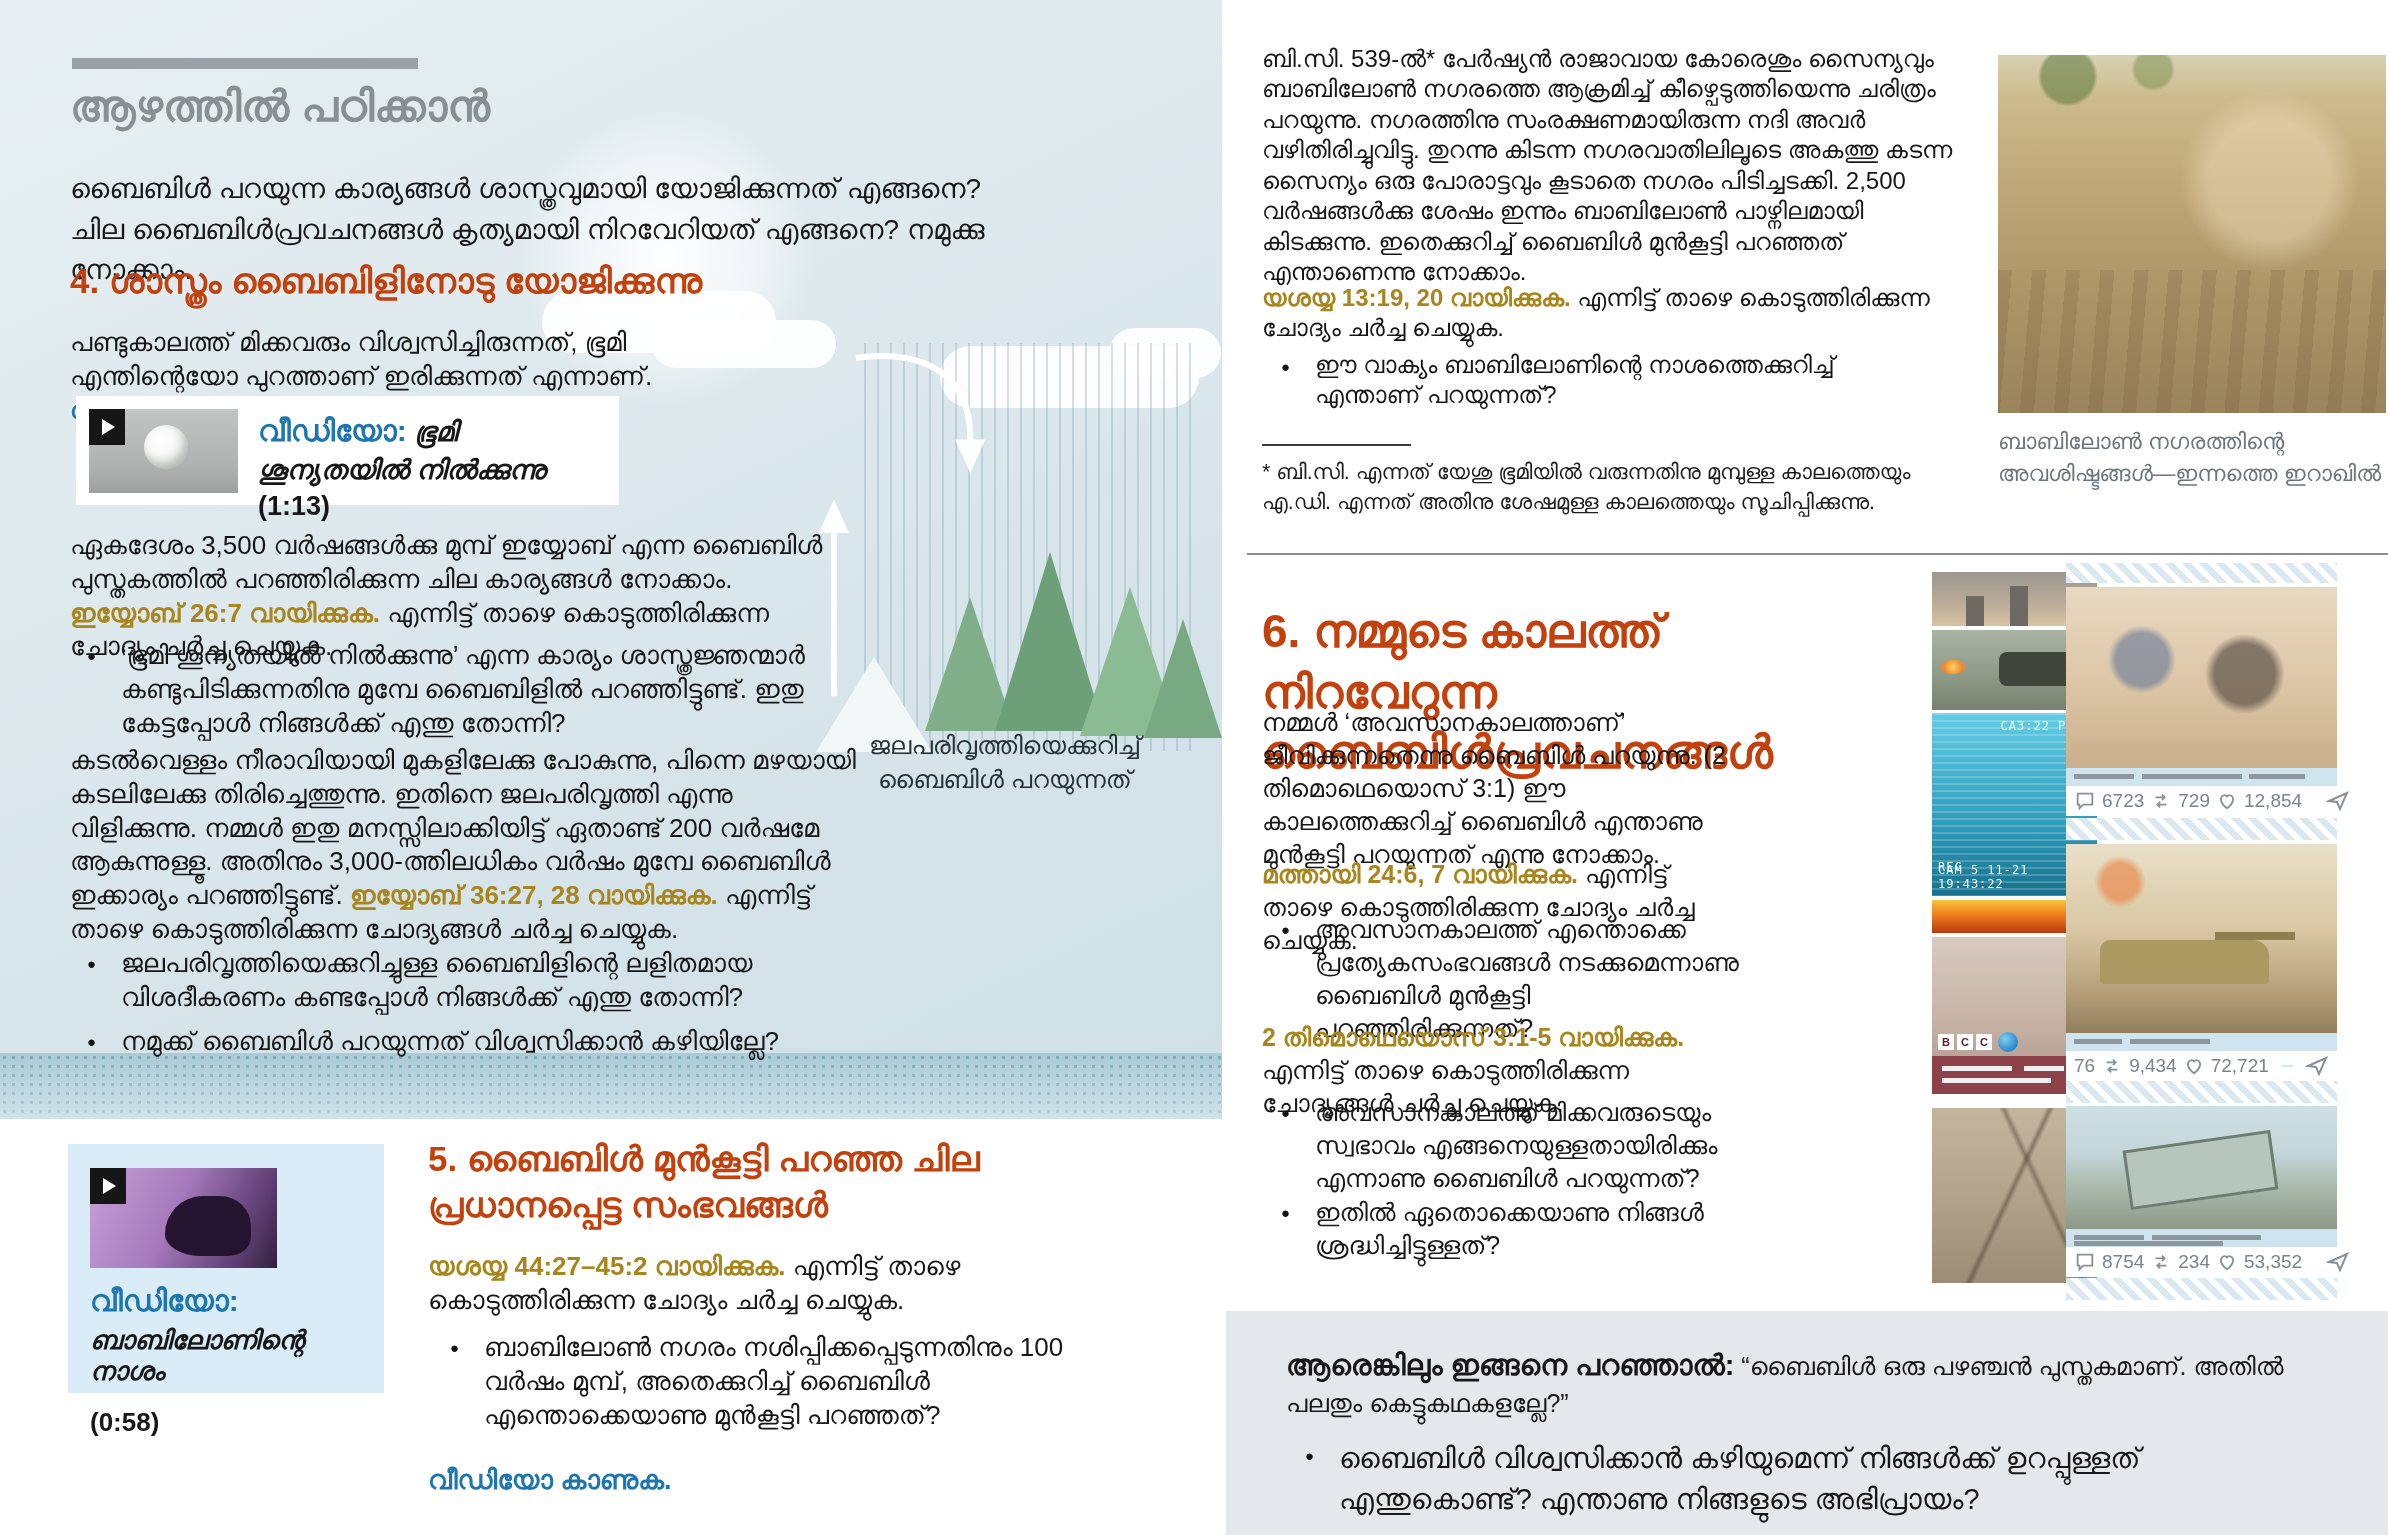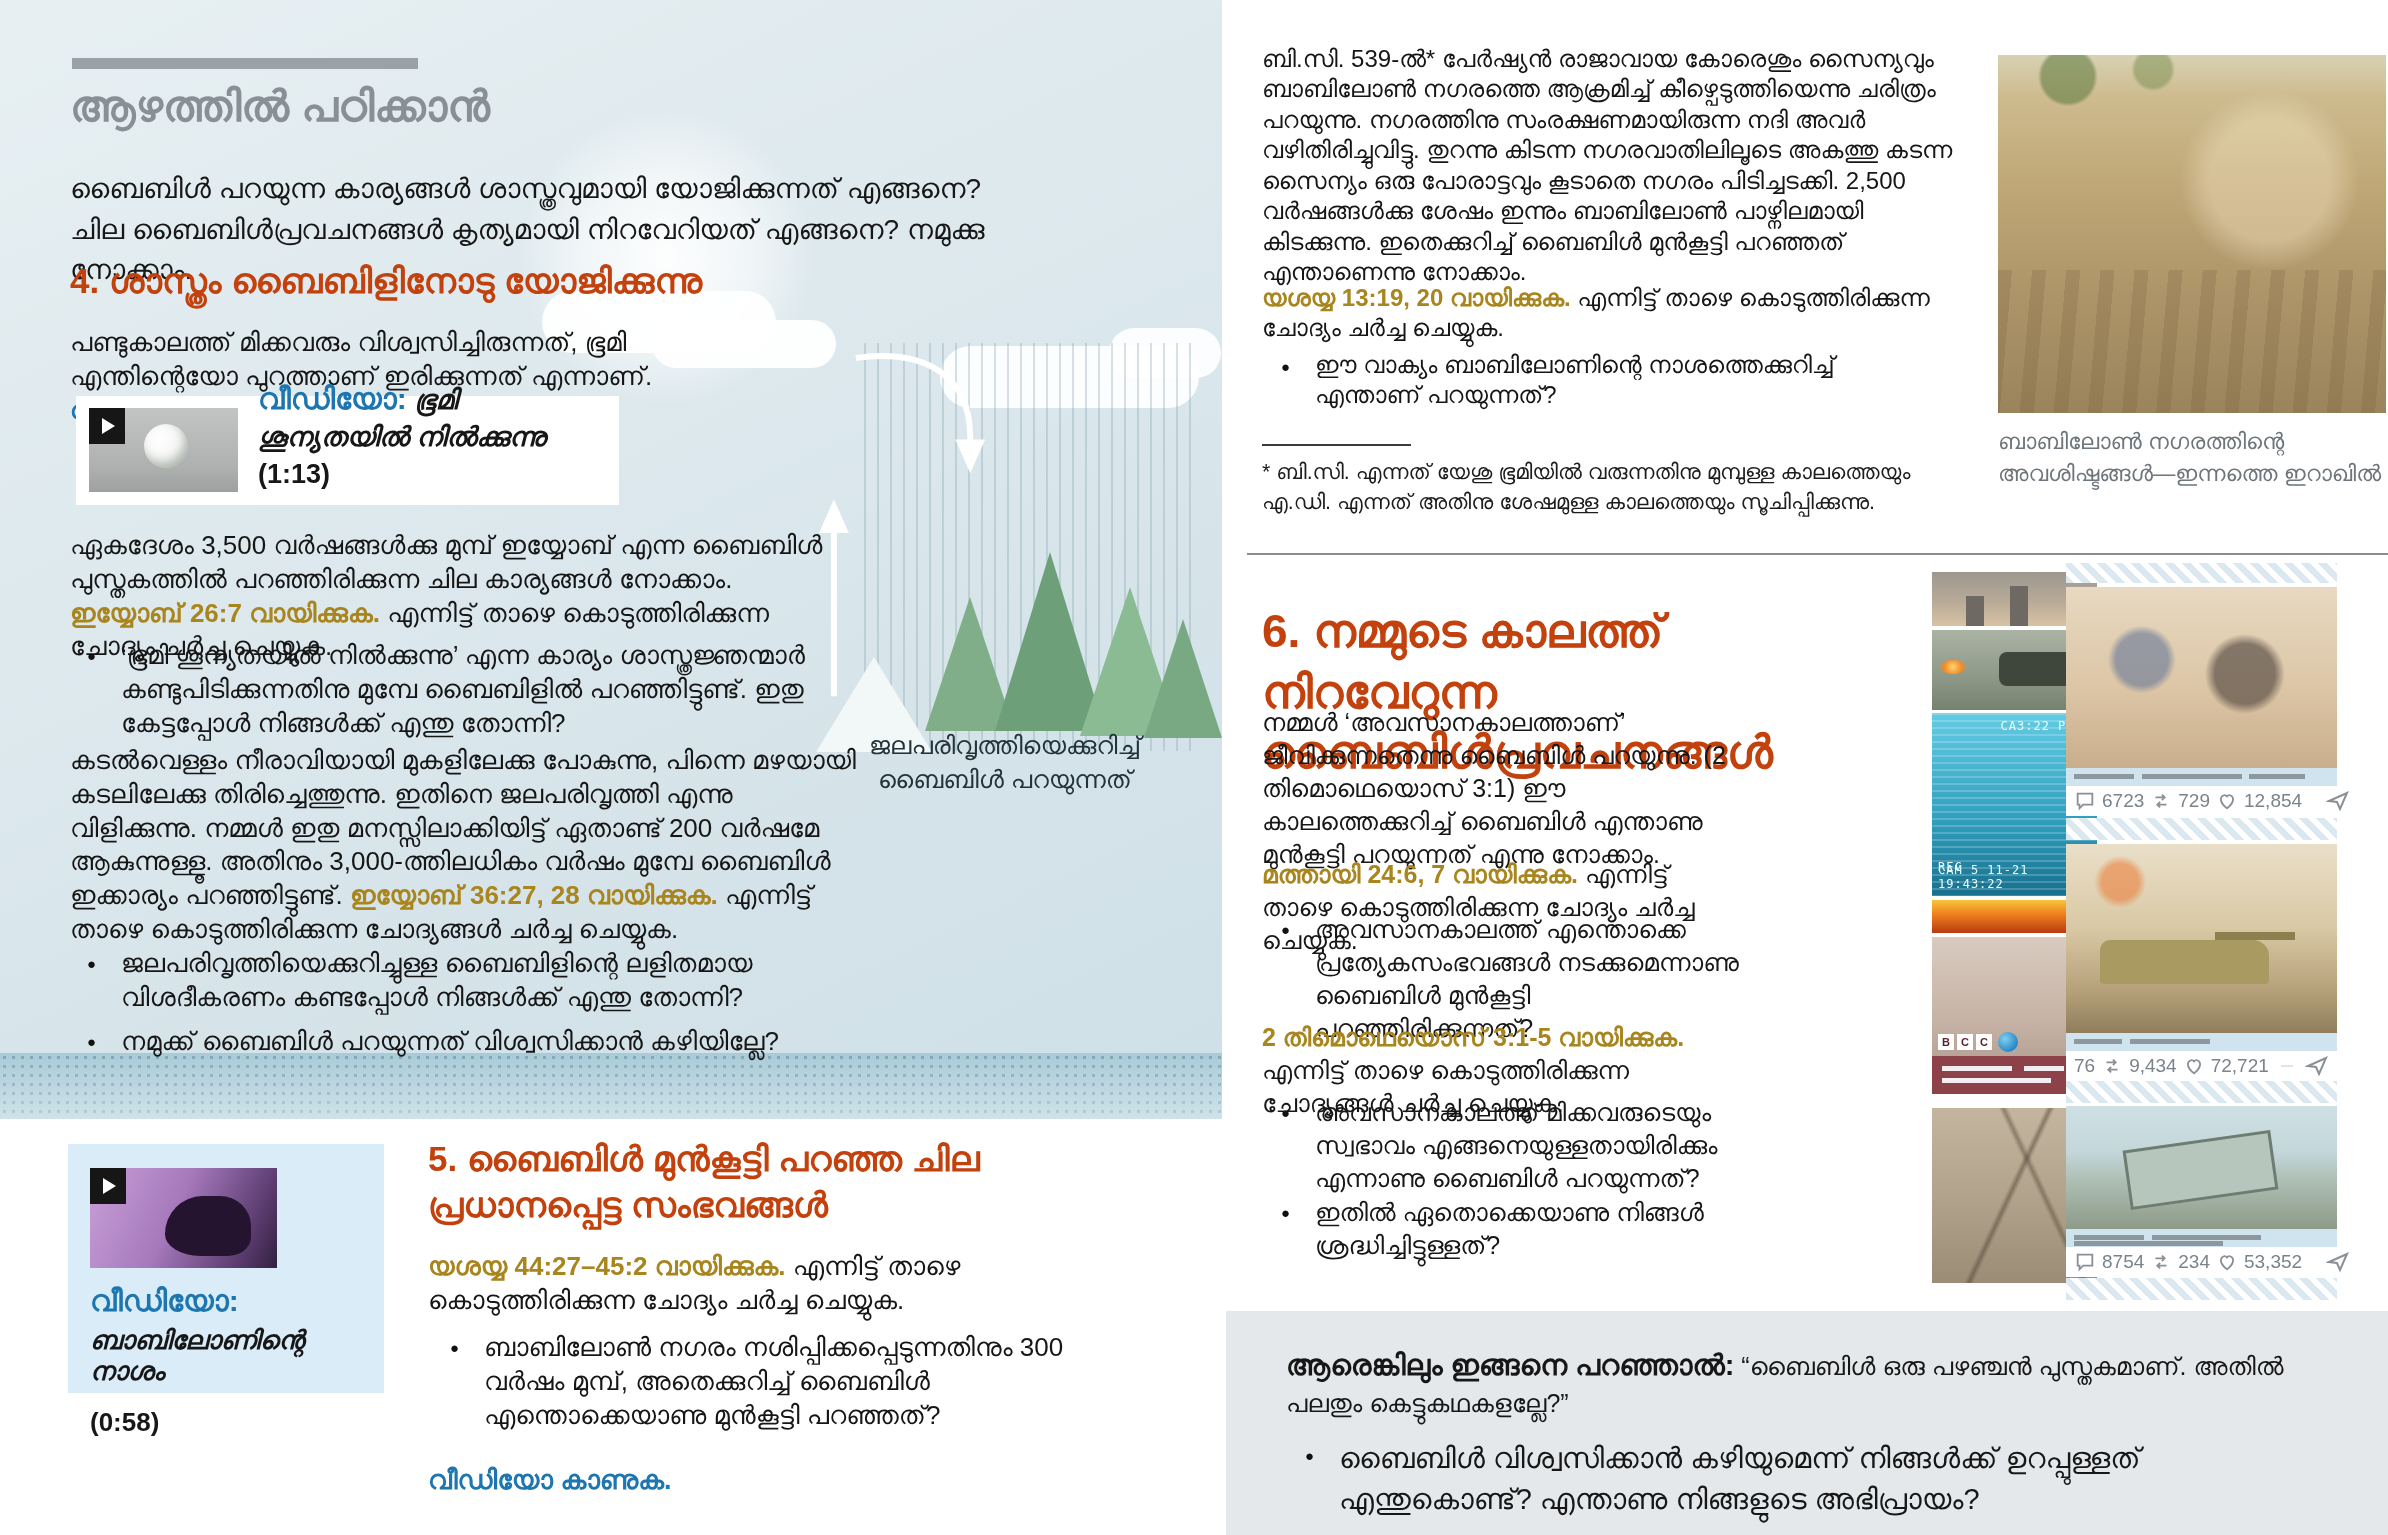--- a/index.html
+++ b/index.html
@@ -28,21 +28,21 @@
   .body-t { font-size:26px; line-height:1.3; color:#161616; }
   .intro { left:70px; top:169px; width:965px; font-size:28px; line-height:1.45; }
   .gold { color:#a8851d; font-weight:bold; }
   .h-gold { font-weight:bold; color:#c2410c; }
   .blue-link { color:#1d76b0; font-weight:bold; }
   .s4-head { left:70px; top:261px; font-size:35px; }
   .s4-p1 { left:70px; top:326px; width:697px; }
   .bullet { padding-left:0; }
   .bullet::before { content:"●"; position:absolute; left:-34px; top:7px; font-size:15px; color:#111; }
 
-  .video-box1 { left:76px; top:396px; width:543px; height:109px; background:#ffffff; display:flex; align-items:flex-end; padding:13px; }
+  .video-box1 { left:76px; top:396px; width:543px; height:109px; background:#ffffff; display:flex; align-items:flex-start; padding:13px; }
   .thumb1 { width:149px; height:84px; background:linear-gradient(180deg,#c2c5c3 0%,#aeb1af 70%,#9da09e 100%); position:relative; flex:none; }
   .globe { position:absolute; left:55px; top:16px; width:44px; height:44px; border-radius:50%;
            background:radial-gradient(circle at 35% 35%,#ffffff 0%,#f2f4f2 55%,#d8dcd8 100%);
            box-shadow:inset -4px -6px 8px rgba(120,130,120,.45); }
   .play-btn { position:absolute; left:0; top:0; width:36px; height:36px; background:#161616; display:flex; align-items:center; justify-content:center; }
   .play-btn::after { content:""; width:0; height:0; border-left:13px solid #fff; border-top:8px solid transparent; border-bottom:8px solid transparent; margin-left:3px; }
   .v1-text { margin-left:20px; font-size:27px; line-height:1.35; padding-top:2px; }
   .v-label { color:#1d76b0; font-weight:bold; font-size:30px; }
   .v-title { font-style:italic; font-weight:bold; }
   .v-dur { font-weight:bold; }
@@ -218,21 +218,21 @@
       <div class="horse"></div>
       <div class="play-btn"></div>
     </div>
     <span class="v2-label">വീഡിയോ:</span>
     <span class="v2-title">ബാബിലോണിന്റെ നാശം</span>
     <span class="v2-dur">(0:58)</span>
   </div>
 
   <div class="abs s5-head h-gold">5. ബൈബിൾ മുൻകൂട്ടി പറഞ്ഞ ചില പ്രധാനപ്പെട്ട സംഭവങ്ങൾ</div>
   <div class="abs s5-ref body-t"><span class="gold">യശയ്യ 44:27–45:2 വായിക്കുക.</span><span> എന്നിട്ട് താഴെ കൊടുത്തിരിക്കുന്ന ചോദ്യം ചർച്ച ചെയ്യുക.</span></div>
-  <div class="abs s5-b body-t bullet">ബാബിലോൺ നഗരം നശിപ്പിക്കപ്പെടുന്നതിനും 300 വർഷം മുമ്പ്, അതെക്കുറിച്ച് ബൈബിൾ എന്തൊക്കെയാണു മുൻകൂട്ടി പറഞ്ഞത്?</div>
+  <div class="abs s5-b body-t bullet">ബാബിലോൺ നഗരം നശിപ്പിക്കപ്പെടുന്നതിനും 100 വർഷം മുമ്പ്, അതെക്കുറിച്ച് ബൈബിൾ എന്തൊക്കെയാണു മുൻകൂട്ടി പറഞ്ഞത്?</div>
   <div class="abs s5-link blue-link">വീഡിയോ കാണുക.</div>
 </div>
 
 <div class="abs right-page"></div>
 
 <div class="abs r-p1 r-t">ബി.സി. 539-ൽ* പേർഷ്യൻ രാജാവായ കോരെശും സൈന്യവും ബാബിലോൺ നഗരത്തെ ആക്രമിച്ച് കീഴ്പെടുത്തിയെന്നു ചരിത്രം പറയുന്നു. നഗരത്തിനു സംരക്ഷണമായിരുന്ന നദി അവർ വഴിതിരിച്ചുവിട്ടു. തുറന്നു കിടന്ന നഗരവാതിലിലൂടെ അകത്തു കടന്ന സൈന്യം ഒരു പോരാട്ടവും കൂടാതെ നഗരം പിടിച്ചടക്കി. 2,500 വർഷങ്ങൾക്കു ശേഷം ഇന്നും ബാബിലോൺ പാഴ്നിലമായി കിടക്കുന്നു. ഇതെക്കുറിച്ച് ബൈബിൾ മുൻകൂട്ടി പറഞ്ഞത് എന്താണെന്നു നോക്കാം.</div>
 <div class="abs r-ref1 r-t"><span class="gold">യശയ്യ 13:19, 20 വായിക്കുക.</span><span> എന്നിട്ട് താഴെ കൊടുത്തിരിക്കുന്ന ചോദ്യം ചർച്ച ചെയ്യുക.</span></div>
 <div class="abs r-b1 r-t bullet">ഈ വാക്യം ബാബിലോണിന്റെ നാശത്തെക്കുറിച്ച് എന്താണ് പറയുന്നത്?</div>
 <div class="abs fn-rule"></div>
 <div class="abs footnote">* ബി.സി. എന്നത് യേശു ഭൂമിയിൽ വരുന്നതിനു മുമ്പുള്ള കാലത്തെയും എ.ഡി. എന്നത് അതിനു ശേഷമുള്ള കാലത്തെയും സൂചിപ്പിക്കുന്നു.</div>

